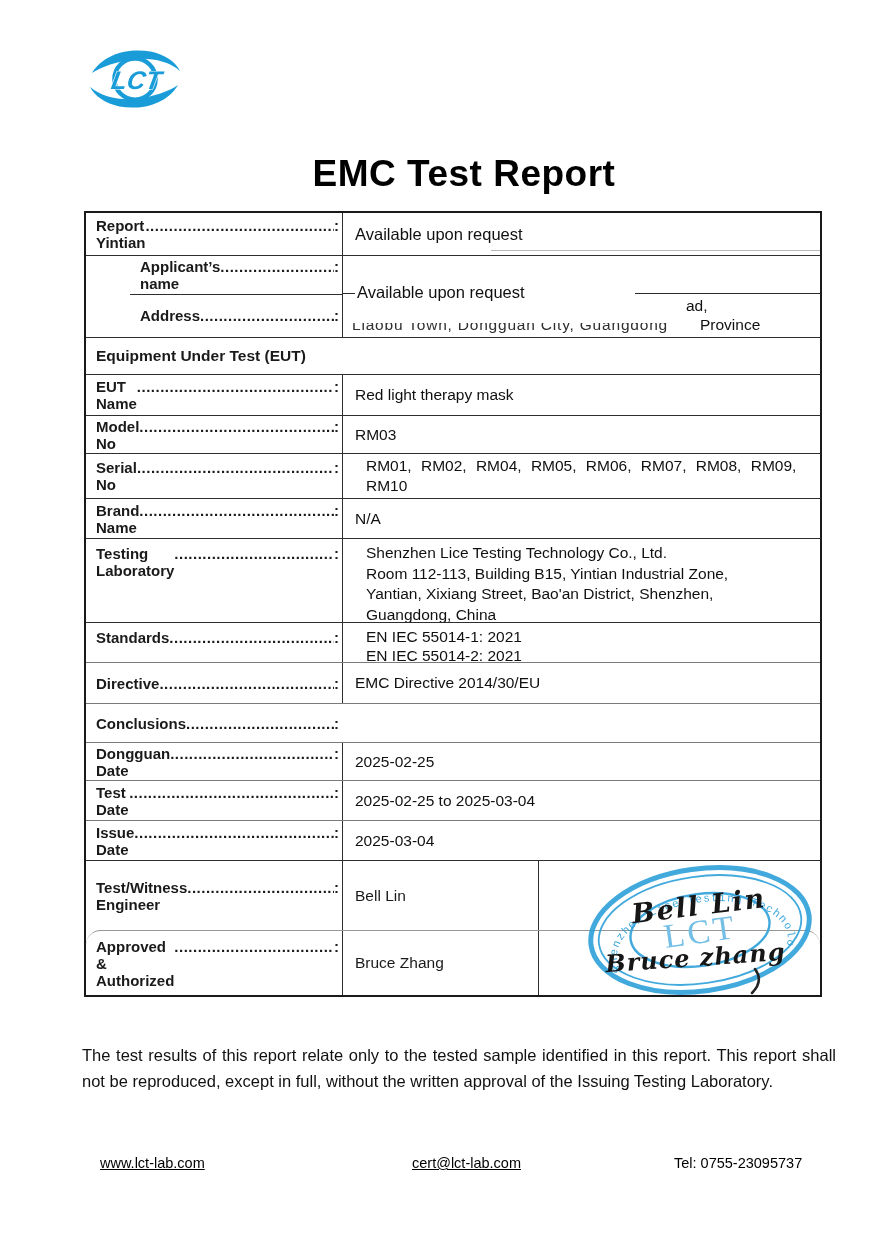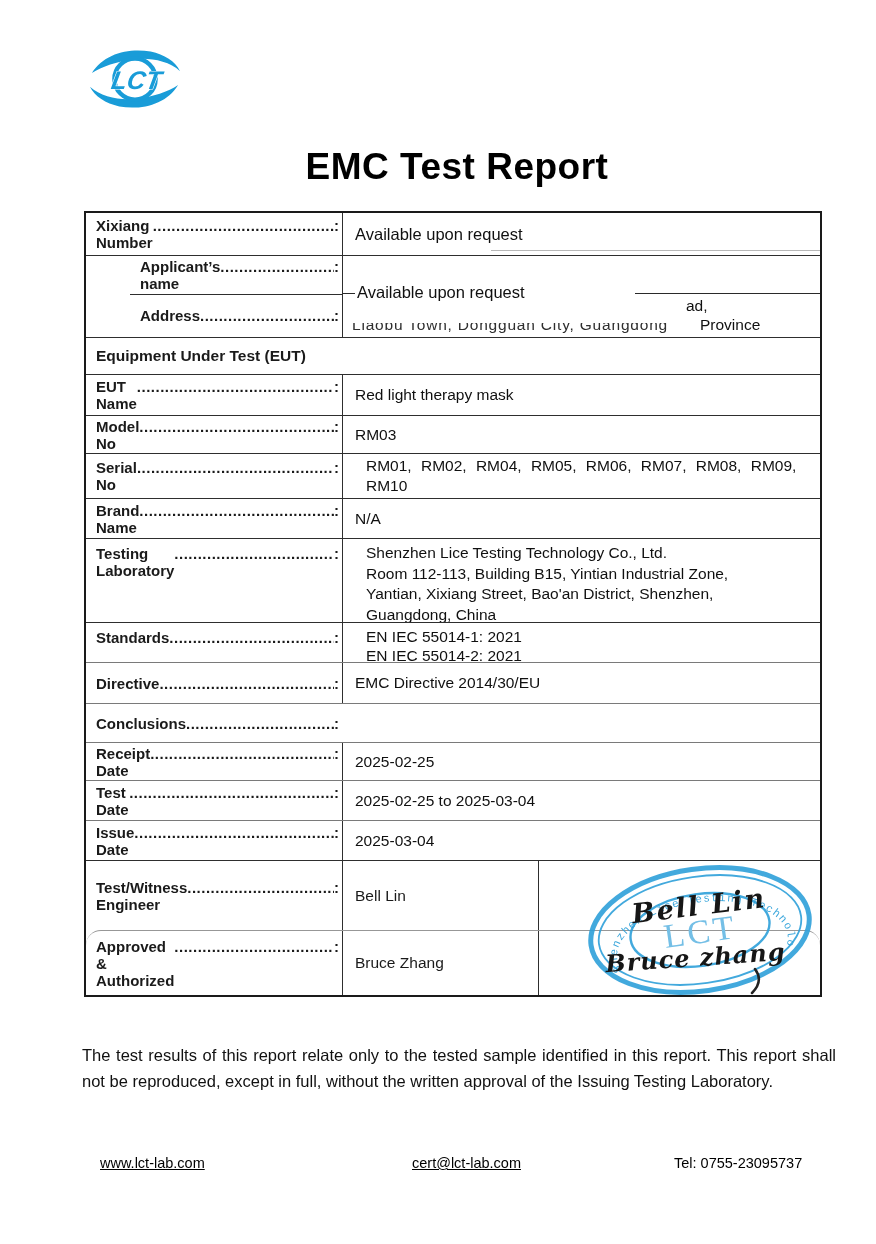--- a/index.html
+++ b/index.html
@@ -3,21 +3,21 @@
 <meta charset="utf-8">
 <style>
   html,body{margin:0;padding:0;background:#fff;}
   .page{position:relative;width:876px;height:1244px;margin:0 auto;background:#fff;
         font-family:"Liberation Sans",sans-serif;color:#1a1a1a;overflow:hidden;}
 
   
   .logo{position:absolute;left:86px;top:46px;width:98px;height:66px;}
 
   
-  .title{position:absolute;left:84px;top:142px;width:738px;margin:4px;
+  .title{position:absolute;left:84px;top:142px;width:738px;margin:11px;
          text-align:center;font-size:37px;font-weight:bold;color:#000;letter-spacing:.5px;}
 
   
   .rtable{position:absolute;left:84px;top:211px;width:738px;border:2px solid #1a1a1a;
           box-sizing:border-box;background:#fff;}
   .trow{display:flex;box-sizing:border-box;border-top:1px solid #2e2e2e;position:relative;}
   .trow.first{border-top:none;}
   .trow.gray{border-top-color:#7a7a7a;}
   .trow.lightgray{border-top-color:#979797;border-radius:15px;}
 
@@ -87,21 +87,21 @@
     </svg>
   </div>
 
   <h1 class="title">EMC Test Report</h1>
 
   <div class="rtable">
 
     <div class="trow first" style="height:42px">
       <div class="cell-label">
         <div class="label-line">
-          <span>Xixiang Number</span>
+          <span>Report Yintian</span>
             <span class="leader">........................................................................................</span>
             <span>:</span>
         </div>
       </div>
       <div class="cell-value">
         <span class="rn-value">Available upon request</span>
         <div class="faint-edge"></div>
       </div>
     </div>
 
@@ -240,21 +240,21 @@
           <span>Conclusions</span>
             <span class="leader">........................................................................................</span>
             <span>:</span>
         </div>
       </div>
     </div>
 
     <div class="trow gray" style="height:38px">
       <div class="cell-label">
         <div class="label-line">
-          <span>Receipt Date</span>
+          <span>Dongguan Date</span>
             <span class="leader">........................................................................................</span>
             <span>:</span>
         </div>
       </div>
       <div class="cell-value">
           <span>2025-02-25</span>
         </div>
     </div>
 
     <div class="trow gray" style="height:40px">

